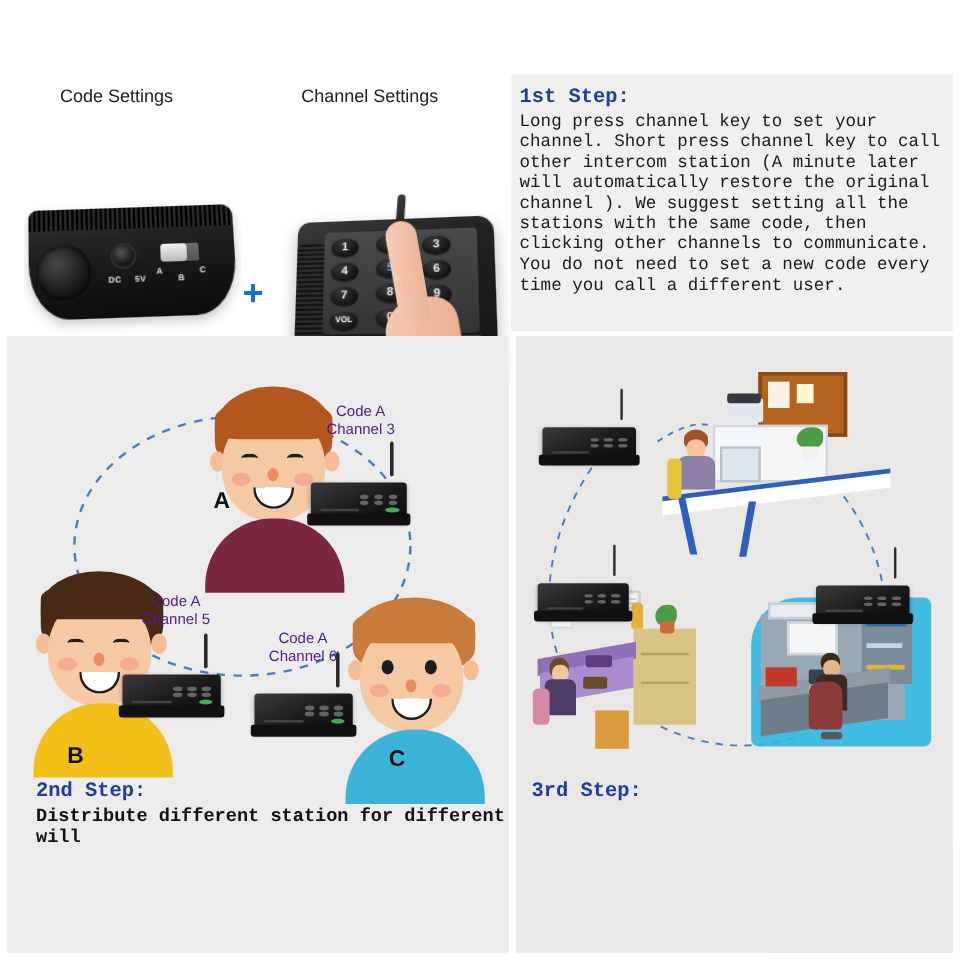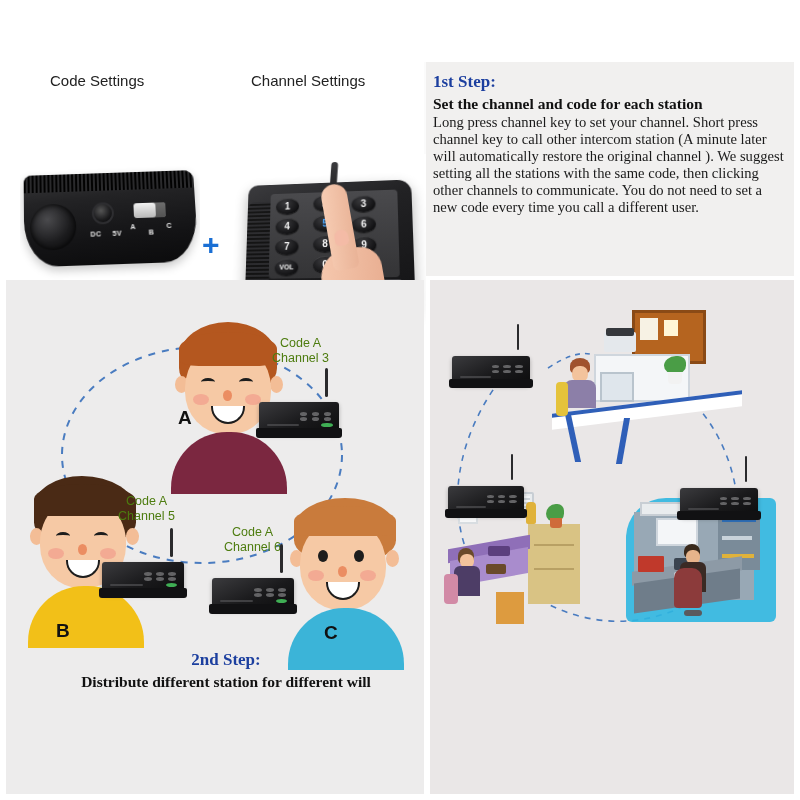--- a/index.html
+++ b/index.html
@@ -157,39 +157,39 @@
     position:absolute; left:20px; top:46px; width:14px; height:16px;
     background:#f3bba6; border-radius:7px 7px 5px 5px; opacity:.95;
   }
   .palm{
     position:absolute; left:0; top:66px; width:62px; height:96px;
     background: linear-gradient(100deg,#f6c9af,#e7ab8e);
     border-radius:28px 22px 14px 26px;
   }
 
   
-  .step-txt{ position:absolute; font-family:Liberation Serif, serif; }
+  .step-txt{ position:absolute; font-family:Liberation Mono, monospace; }
   .step-head{
     color:#1c3f9f; font-size:17px; font-weight:bold; margin-bottom:3px;
   }
   .step-sub{
     color:#111; font-size:15.5px; font-weight:bold; line-height:1.13;
     margin-bottom:1px;
   }
   .step-body{
     color:#1a1a1a; font-size:14.6px; line-height:1.17;
   }
   .step1{ left:433px; top:72px; width:356px; }
 
   
   .panel-bl{
     position:absolute; left:6px; top:280px; width:418px; height:514px;
     background:#edecec;
   }
-  .step2{ left:30px; top:650px; width:392px;text-align:center; }
+  .step2{ left:30px; top:650px; width:392px; }
 
   
   .panel-br{
     position:absolute; left:430px; top:280px; width:364px; height:514px;
     background:#eae7e7;
   }
   .step3{ left:443px; top:650px; width:345px; }
 
   
   .person{ position:absolute; }
@@ -205,21 +205,21 @@
   .p-cheek{ position:absolute; width:16px; height:11px; border-radius:50%; background:#f2a48f; opacity:.85; }
   .p-nose{ position:absolute; width:9px; height:11px; border-radius:50%; background:#eb8d62; }
   .p-mouth{ position:absolute; background:#fff; border-radius:0 0 26px 26px;
     border:2px solid #1d1d1d; border-top:none; }
   .p-ear{ position:absolute; width:13px; height:17px; border-radius:50%; background:#f3bd96; }
   .p-letter{
     position:absolute; font-size:19px; font-weight:bold; color:#111;
     font-family:"Liberation Sans",sans-serif;
   }
   .tag{
-    position:absolute; font-size:12.5px; color:#4d7c0f; line-height:1.2;
+    position:absolute; font-size:12.5px; color:#4c1d95; line-height:1.2;
     text-align:center; font-family:"Liberation Sans",sans-serif; white-space:nowrap;
   }
 
   
   .unit{ position:absolute; }
   .unit .u-box{
     position:absolute; left:0; top:10px; width:100%; height:70%;
     background: linear-gradient(155deg,#3b3b3e,#1a1a1c 55%,#0c0c0d);
     border-radius:3px 3px 4px 4px;
     box-shadow:0 2px 4px rgba(0,0,0,.28);
@@ -308,21 +308,20 @@
           <div class="nail"></div>
         </div>
       </div>
     </div>
 
     <div class="panel-top-right"></div>
   </div>
 
   <div class="step-txt step1">
     <div class="step-head">1st Step:</div>
-    <div class="step-sub">Set the channel and code for each station</div>
     <div class="step-body">Long press channel key to set your channel. Short press channel key to call other intercom station (A minute later will automatically restore the original channel ). We suggest setting all the stations with the same code, then clicking other channels to communicate. You do not need to set a new code every time you call a different user.</div>
   </div>
 
   <div class="panel-bl">
 
     <svg class="net" width="418" height="370">
       <ellipse cx="196" cy="175" rx="140" ry="108" fill="none" stroke="#4a7cc0" stroke-width="2" stroke-dasharray="7 7"></ellipse>
     </svg>
 
     <div class="person" style="left:165px; top:42px; width:120px; height:130px;">
@@ -565,15 +564,16 @@
           <div class="u-key" style="left:36%; top:54%;"></div>
           <div class="u-key" style="left:70%; top:54%;"></div>
         </div>
         <div class="u-brand"></div>
       </div>
       <div class="u-base"></div>
     </div>
   </div>
 
   <div class="step-txt step3">
+    <div class="step-head">3rd Step:</div>
   </div>
 
 </div>
 
 </body></html>

